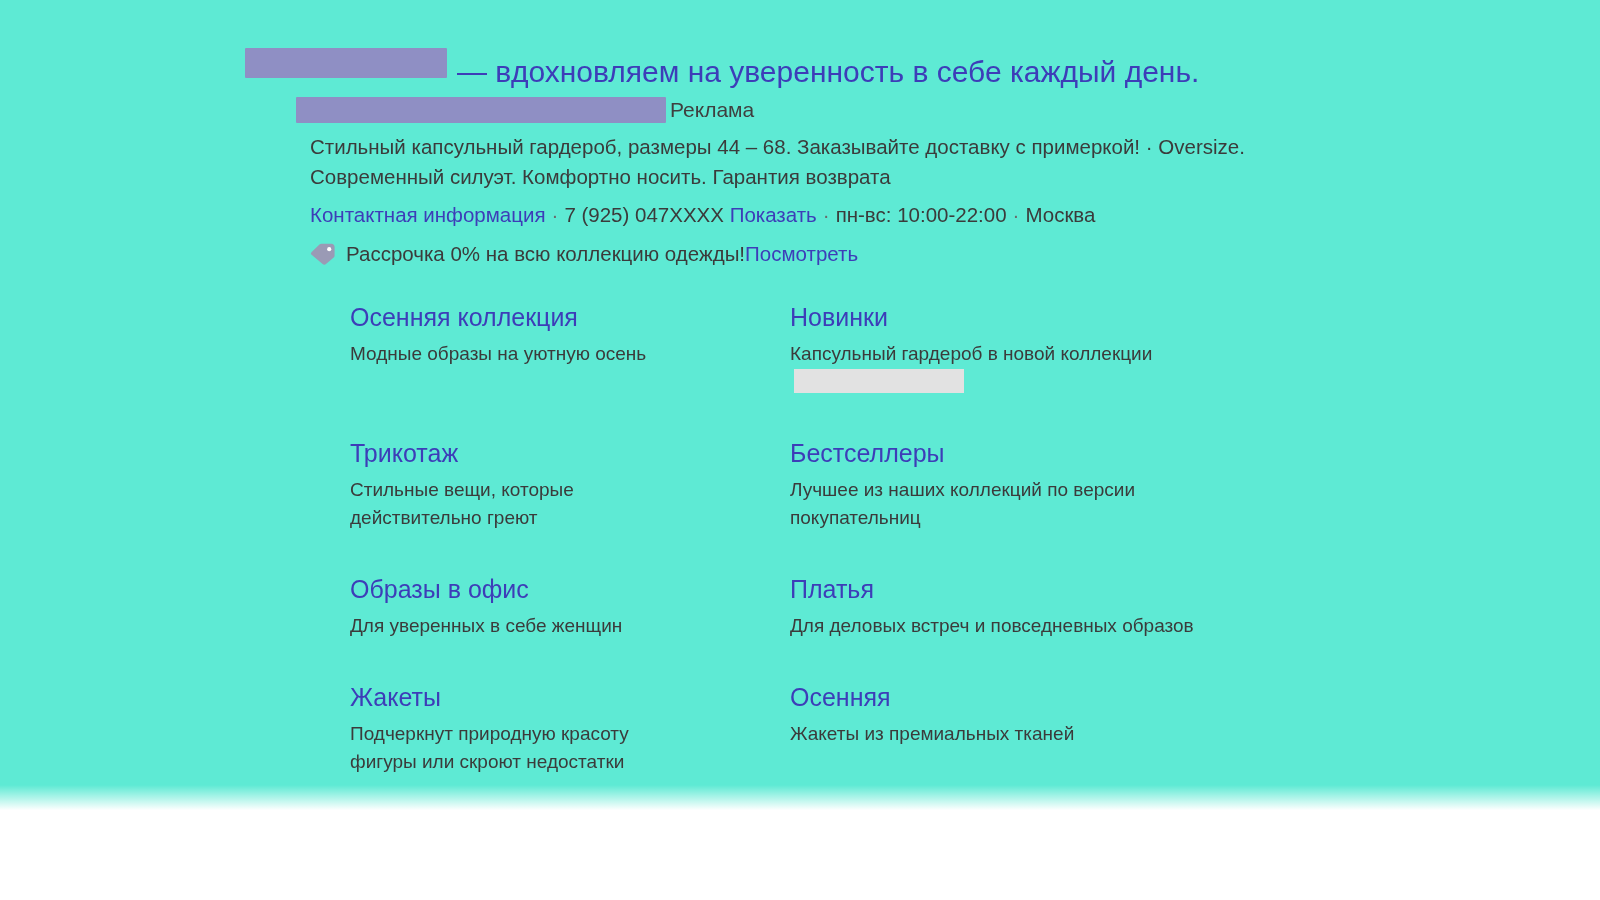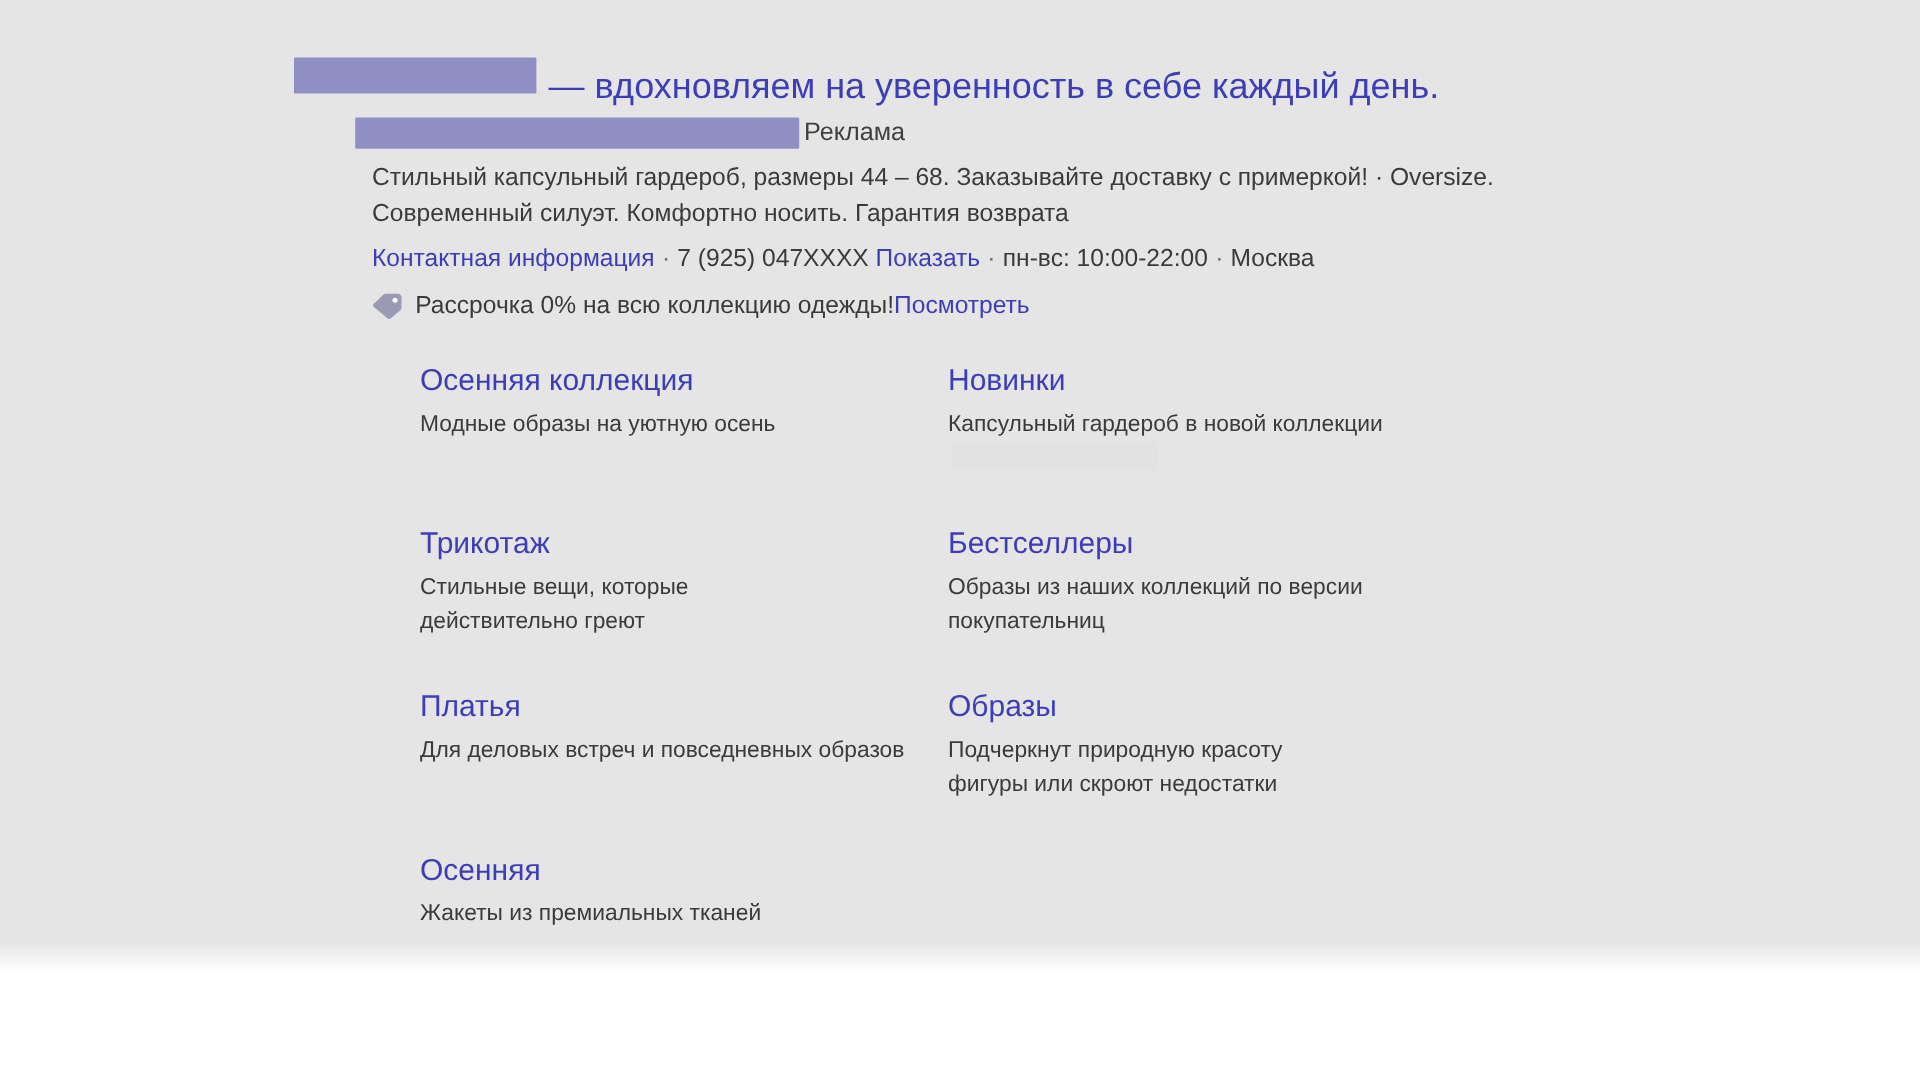--- a/index.html
+++ b/index.html
@@ -9,21 +9,21 @@
     height: 900px;
     background: #ffffff;
     font-family: "Liberation Sans", sans-serif;
     overflow: hidden;
   }
 
   .page {
     position: relative;
     width: 1600px;
     height: 832px;
-    background: #e5e5e5;
+    background: #5eead4;
   }
 
   .ad-block {
     position: absolute;
     left: 310px;
     top: 52px;
     width: 1240px;
   }
 
   
@@ -225,31 +225,35 @@
       <div class="sl-desc"><span>Капсульный гардероб в новой коллекции</span><span class="redact-inline"></span></div>
     </div>
 
     <div class="sl-cell">
       <div class="sl-title">Трикотаж</div>
       <div class="sl-desc" style="max-width:300px">Стильные вещи, которые действительно греют</div>
     </div>
 
     <div class="sl-cell right">
       <div class="sl-title">Бестселлеры</div>
-      <div class="sl-desc">Образы из наших коллекций по версии покупательниц</div>
-    </div>
-
+      <div class="sl-desc">Лучшее из наших коллекций по версии покупательниц</div>
+    </div>
+
+    <div class="sl-cell">
+      <div class="sl-title">Образы в офис</div>
+      <div class="sl-desc">Для уверенных в себе женщин</div>
+    </div>
 
     <div class="sl-cell right">
       <div class="sl-title">Платья</div>
       <div class="sl-desc">Для деловых встреч и повседневных образов</div>
     </div>
 
     <div class="sl-cell">
-      <div class="sl-title">Образы</div>
+      <div class="sl-title">Жакеты</div>
       <div class="sl-desc" style="max-width:345px">Подчеркнут природную красоту фигуры или скроют недостатки</div>
     </div>
 
     <div class="sl-cell right">
       <div class="sl-title">Осенняя</div>
       <div class="sl-desc">Жакеты из премиальных тканей</div>
     </div>
 
   </div>
 

